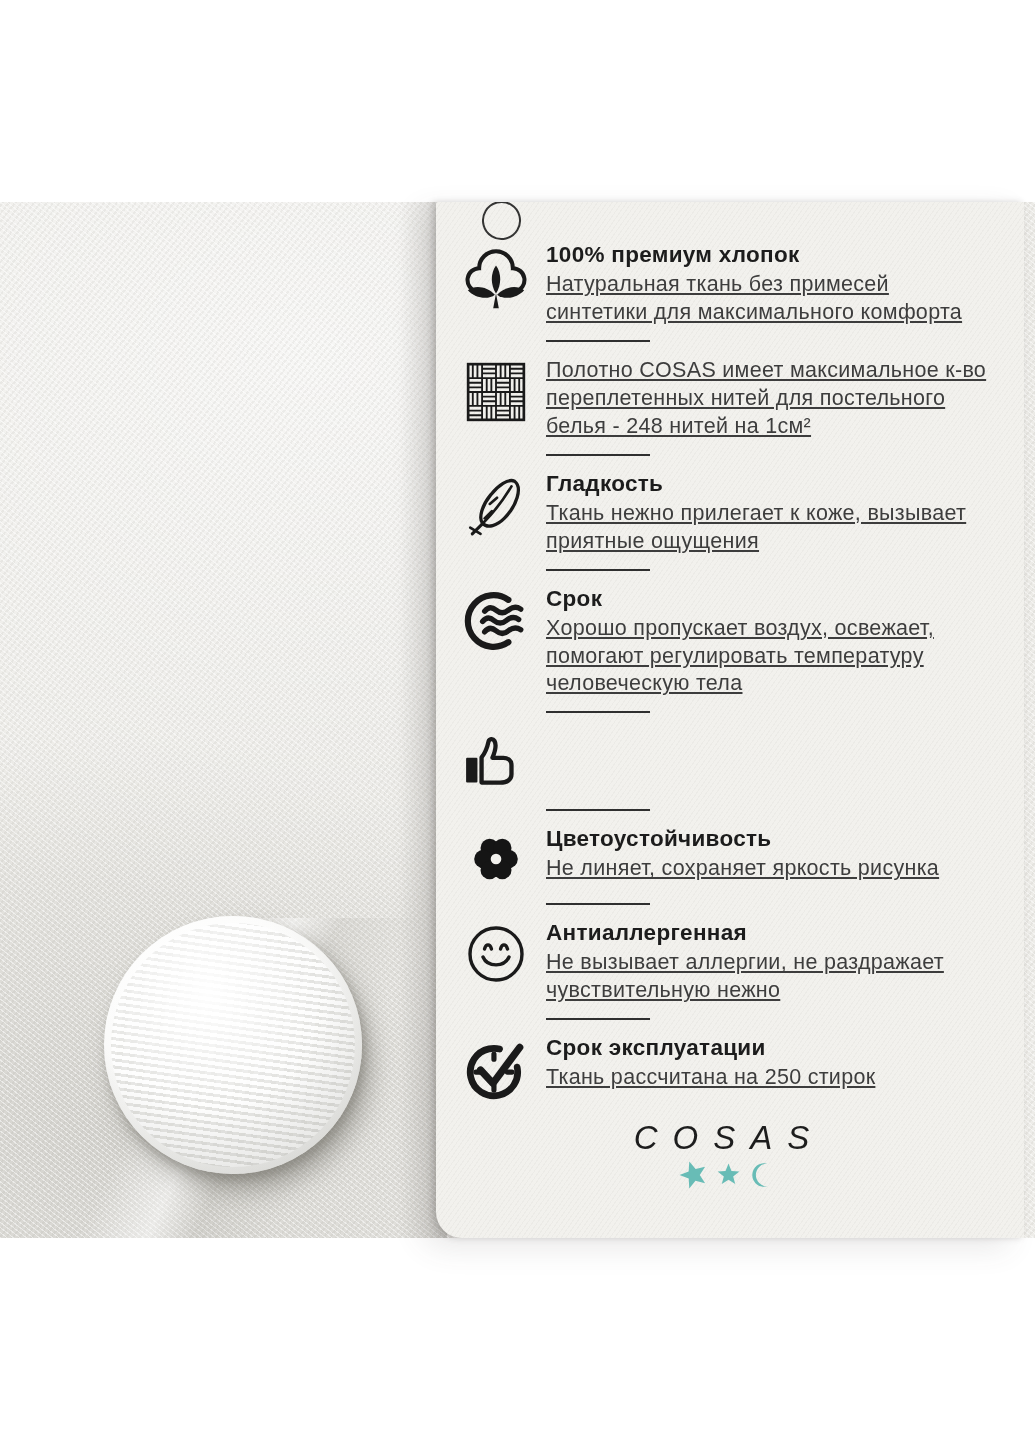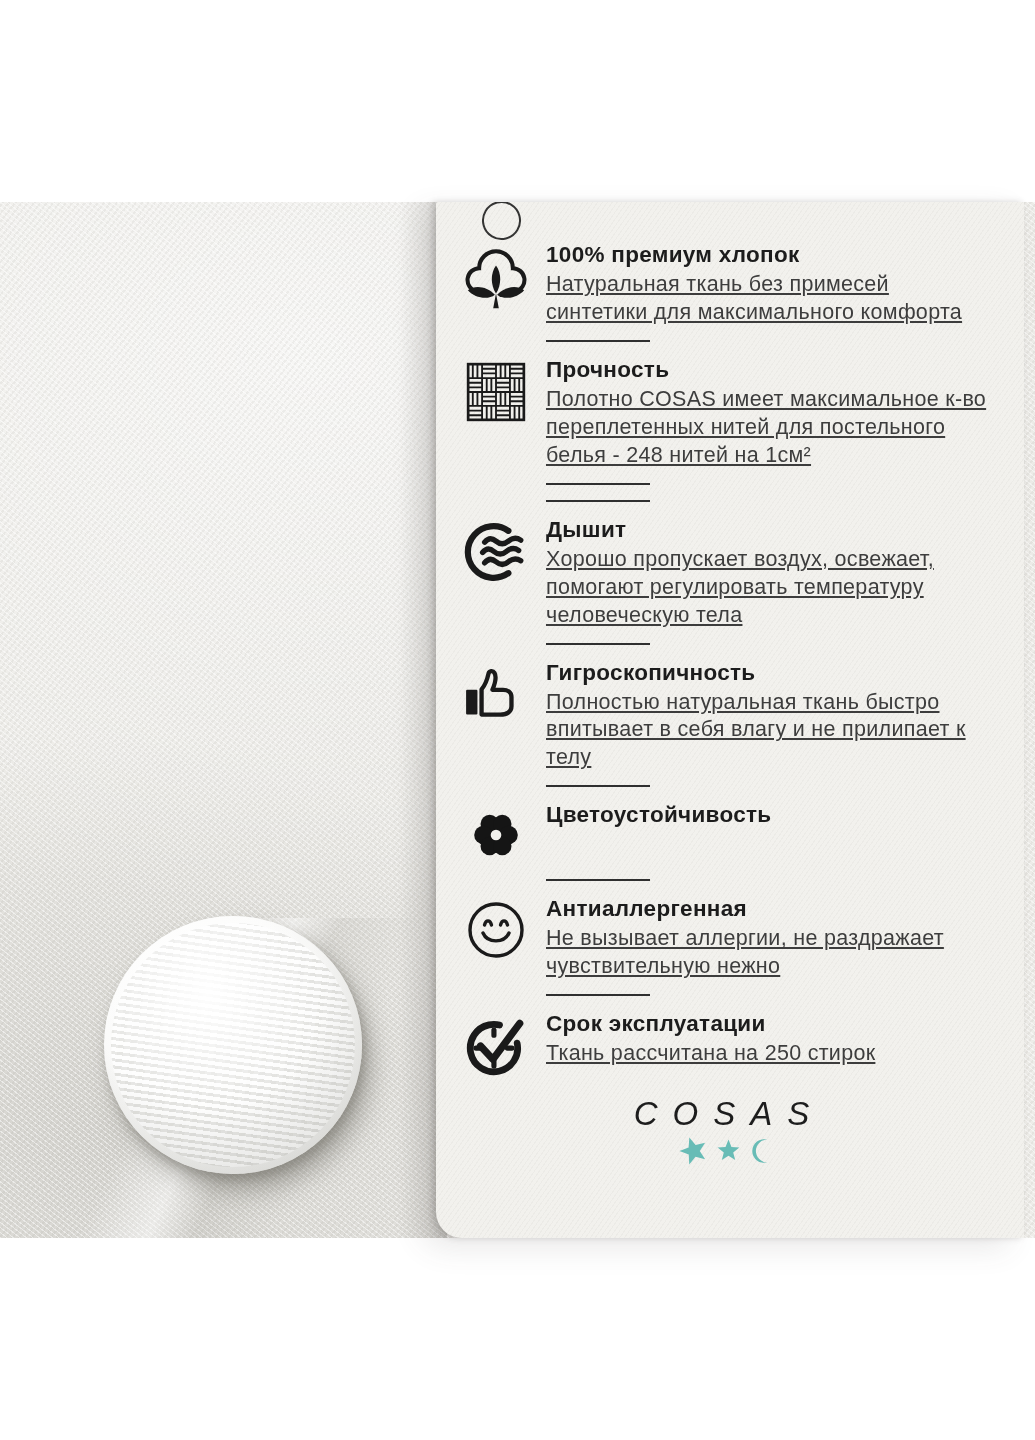--- a/index.html
+++ b/index.html
@@ -113,74 +113,85 @@
               M18.5,36.5 H32 M18.5,41 H32
               M36.5,32 V45.5 M41,32 V45.5
               M45.5,36.5 H59 M45.5,41 H59
               M5,50 H18.5 M5,54.5 H18.5
               M23,45.5 V59 M27.5,45.5 V59
               M32,50 H45.5 M32,54.5 H45.5
               M50,45.5 V59 M54.5,45.5 V59"></path>
           </svg>
         </div>
         <div class="txt">
-          <p class="f-title">Прочность</p>
           <p class="f-body">Полотно COSAS имеет максимальное к-во переплетенных нитей для постельного белья - 248 нитей на 1см²</p>
         </div>
       </div>
       <hr class="divider">
 
+      <div class="row">
+        <div class="icon-box">
+          <svg width="66" height="66" viewBox="0 0 64 64" fill="none">
+            <path class="ink" stroke-width="3.2" stroke-linejoin="round" d="M50,8 C58,14 52,32 40,44 C33,51 24,54 19,49 C15,44 18,32 27,21 C34,12 44,5 50,8 Z"></path>
+            <path class="ink" stroke-width="2.6" stroke-linecap="round" d="M20,48 C28,40 38,28 47,13"></path>
+            <path class="ink" stroke-width="2.6" stroke-linecap="round" d="M21,44 L28,37 M26,30 L33,24"></path>
+            <path class="ink" stroke-width="3" stroke-linecap="round" d="M19,49 L9,59"></path>
+            <path class="ink" stroke-width="2.6" stroke-linecap="round" d="M7,53 L17,59"></path>
+          </svg>
+        </div>
+        <div class="txt">
+          <p class="f-title">Гладкость</p>
+          <p class="f-body">Ткань нежно прилегает к коже, вызывает приятные ощущения</p>
+        </div>
+      </div>
       <hr class="divider">
 
       <div class="row">
         <div class="icon-box">
           <svg width="66" height="66" viewBox="0 0 64 64" fill="none">
             <path class="ink" stroke-width="6" stroke-linecap="round" d="M44,11.5 A25,25 0 1 0 44,52.5"></path>
             <path class="ink" stroke-width="5.2" stroke-linecap="round" d="M21,22.5 q5,-6 11,-1 q6,5 12,0 q6,-5 12,-1"></path>
             <path class="ink" stroke-width="5.2" stroke-linecap="round" d="M19,32.5 q5,-6 11,-1 q6,5 12,0 q6,-5 12,-1"></path>
             <path class="ink" stroke-width="5.2" stroke-linecap="round" d="M21,42.5 q5,-6 11,-1 q6,5 12,0 q6,-5 12,-1"></path>
           </svg>
         </div>
         <div class="txt">
-          <p class="f-title">Дышит</p>
+          <p class="f-title">Срок</p>
           <p class="f-body">Хорошо пропускает воздух, освежает, помогают регулировать температуру человеческую тела</p>
         </div>
       </div>
       <hr class="divider">
 
       <div class="row">
         <div class="icon-box">
           <svg width="66" height="66" viewBox="0 0 64 64" fill="none">
             <rect fill="#1a1a1a" x="3" y="27" width="11" height="24" rx="1"></rect>
             <path class="ink" stroke-width="4.2" stroke-linejoin="round" d="M18,51 L36,51 C43,51 47,48 47,43 L47,34 C47,29.5 43.5,27 39,27 L28.5,27 C31.5,20 32.5,14 30.5,10.5 C29,8 25.5,8.5 24.8,11 C23.5,17 21,23 18,26.5 Z"></path>
           </svg>
-        </div>
-        <div class="txt">
-          <p class="f-title">Гигроскопичность</p>
-          <p class="f-body">Полностью натуральная ткань быстро впитывает в себя влагу и не прилипает к телу</p>
         </div>
       </div>
       <hr class="divider">
 
       <div class="row">
         <div class="icon-box">
           <svg width="62" height="62" viewBox="0 0 64 64" fill="none">
             <g fill="#151515">
               <circle cx="25.5" cy="20.7" r="9.5"></circle>
                 <circle cx="38.5" cy="20.7" r="9.5"></circle>
               <circle cx="19" cy="32" r="9.5"></circle>
                 <circle cx="45" cy="32" r="9.5"></circle>
               <circle cx="25.5" cy="43.3" r="9.5"></circle>
                 <circle cx="38.5" cy="43.3" r="9.5"></circle>
             </g>
             <circle cx="32" cy="32" r="5.5" fill="#f2f1ed"></circle>
           </svg>
         </div>
         <div class="txt">
           <p class="f-title">Цветоустойчивость</p>
+          <p class="f-body">Не линяет, сохраняет яркость рисунка</p>
         </div>
       </div>
       <hr class="divider">
 
       <div class="row">
         <div class="icon-box">
           <svg width="64" height="64" viewBox="0 0 64 64" fill="none">
             <circle class="ink" cx="32" cy="32" r="26" stroke-width="3.4"></circle>
             <path class="ink" stroke-width="3.4" stroke-linecap="round" d="M20.5,27 C22,21.5 26,21.5 27.5,27"></path>
             <path class="ink" stroke-width="3.4" stroke-linecap="round" d="M36.5,27 C38,21.5 42,21.5 43.5,27"></path>

